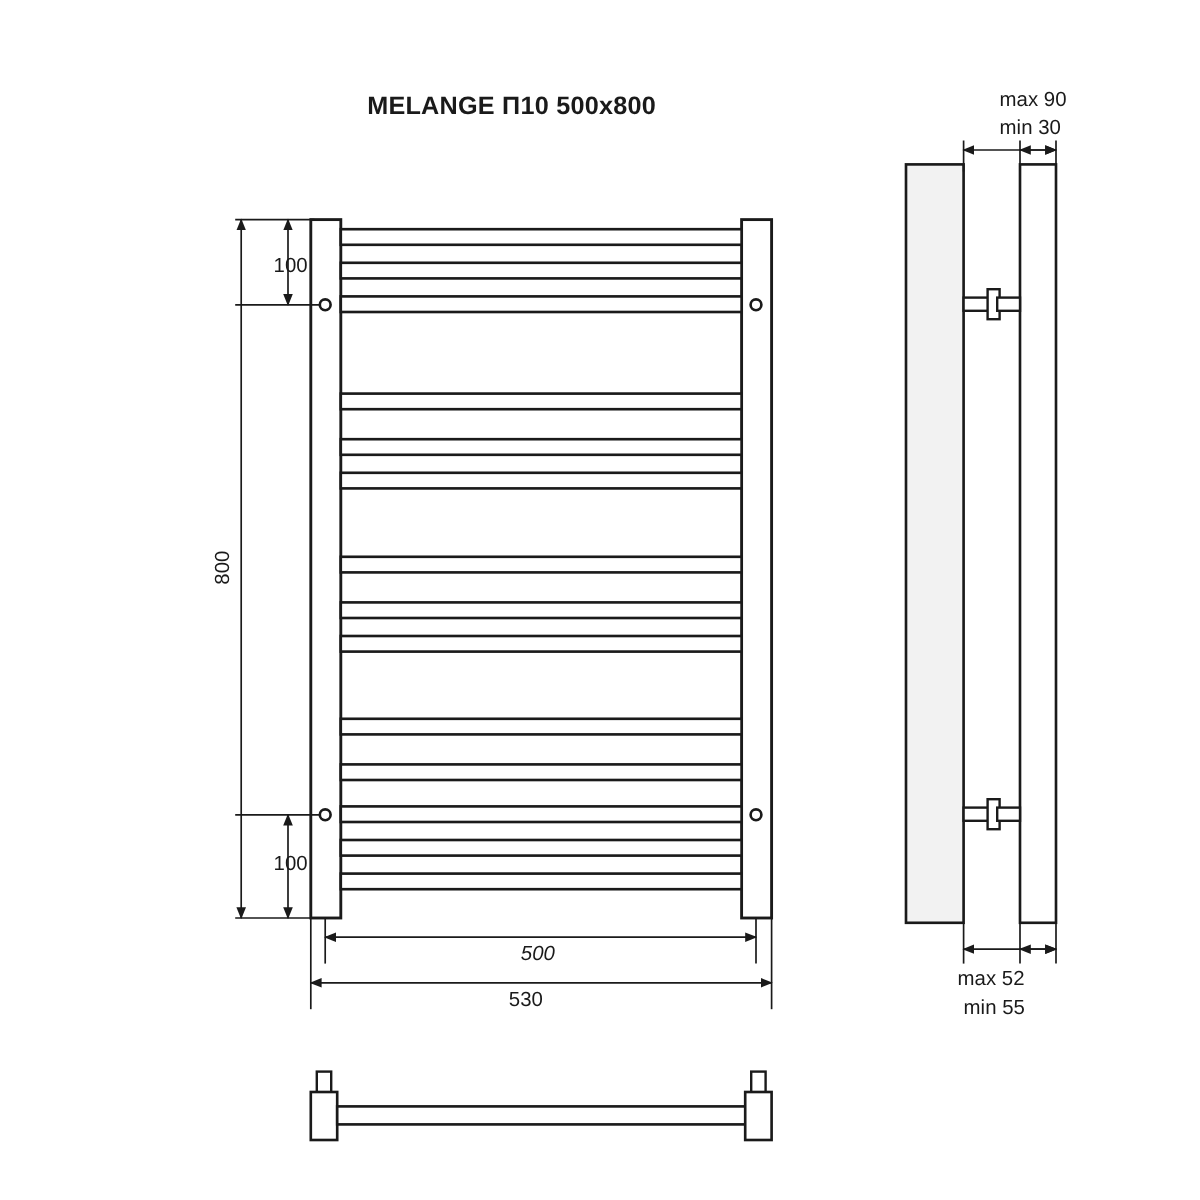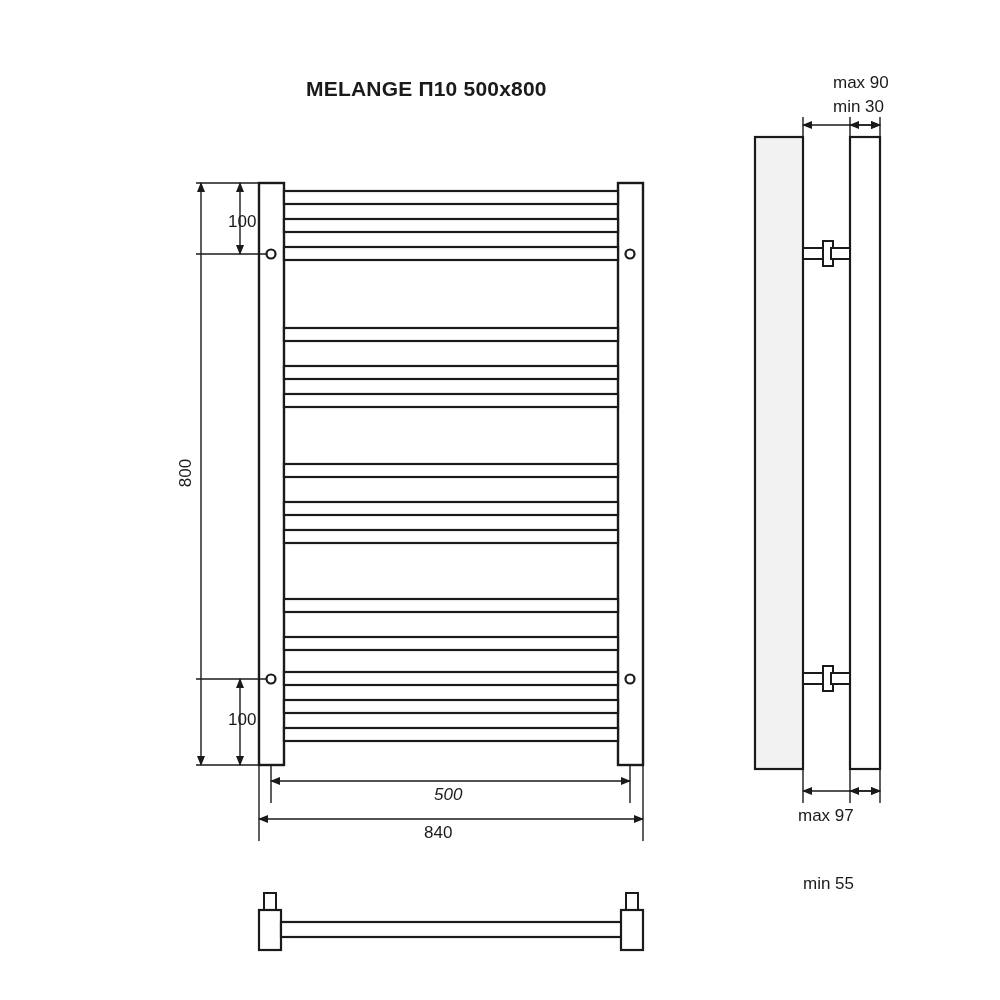--- a/index.html
+++ b/index.html
@@ -49,26 +49,26 @@
 <body>
 
 <div id="stage">
 
   <div class="title">MELANGE П10 500x800</div>
 
   <div class="dim-label" style="left:228px; top:199px;">100</div>
   <div class="dim-label" style="left:228px; top:697px;">100</div>
   <div class="dim-label vert" style="left:172px; top:450px; transform: rotate(-90deg);">800</div>
   <div class="dim-label" style="left:434px; top:772px;font-style:italic;">500</div>
-  <div class="dim-label" style="left:424px; top:810px;">840</div>
+  <div class="dim-label" style="left:424px; top:810px;">530</div>
 
   <div class="dim-label" style="left:833px; top:60px;text-align:right;">max 90</div>
   <div class="dim-label" style="left:833px; top:84px;">min 30</div>
-  <div class="dim-label" style="left:798px; top:793px;">max 97</div>
-  <div class="dim-label" style="left:803px; top:817px;margin-top:44px;">min 55</div>
+  <div class="dim-label" style="left:798px; top:793px;">max 52</div>
+  <div class="dim-label" style="left:803px; top:817px;">min 55</div>
 
   <svg class="draw" viewBox="0 0 1000 1000" xmlns="http://www.w3.org/2000/svg">
     <defs>
       <marker id="arrEnd" markerWidth="10" markerHeight="8" refX="9" refY="4" orient="auto" markerUnits="userSpaceOnUse">
         <path d="M0,0 L10,4 L0,8 z" fill="#1a1a1a"></path>
       </marker>
       <marker id="arrStart" markerWidth="10" markerHeight="8" refX="1" refY="4" orient="auto" markerUnits="userSpaceOnUse">
         <path d="M10,0 L0,4 L10,8 z" fill="#1a1a1a"></path>
       </marker>
     </defs>

